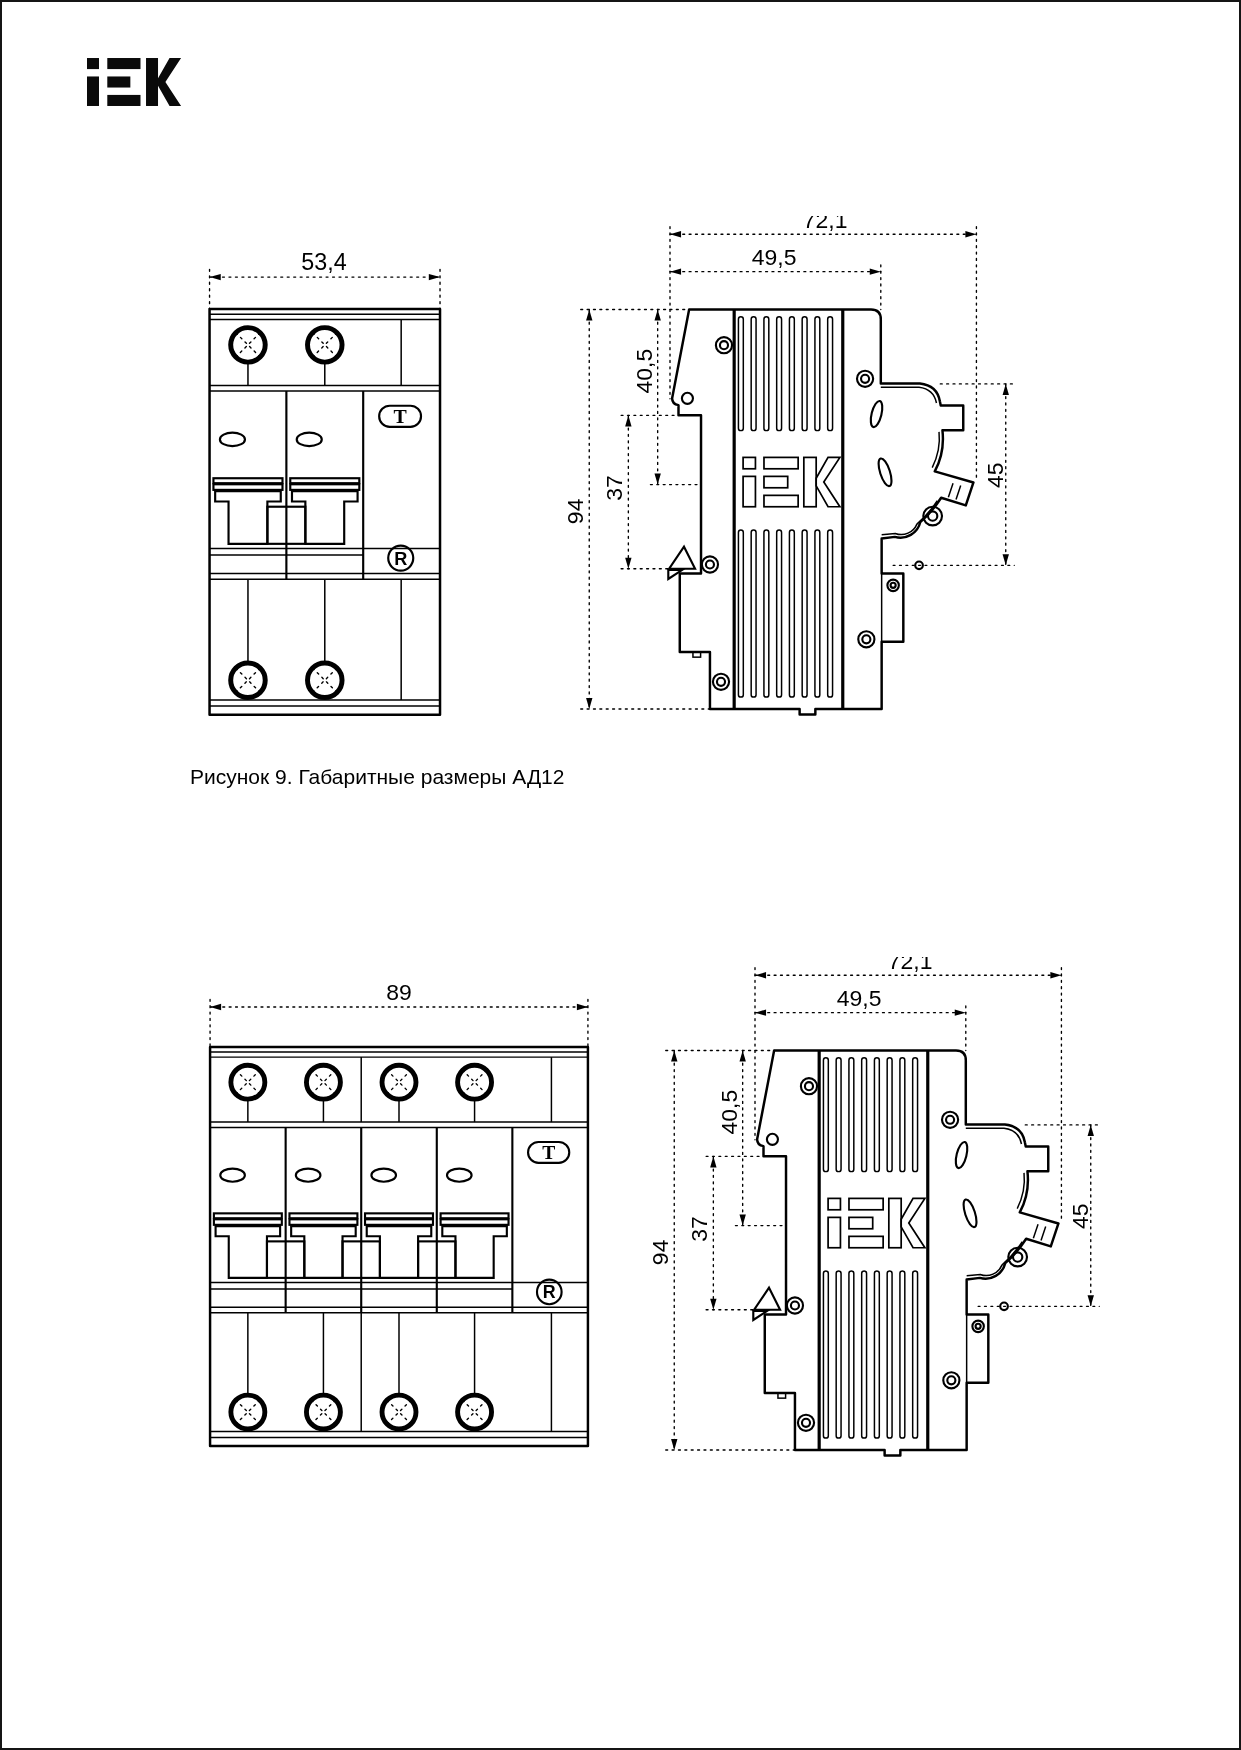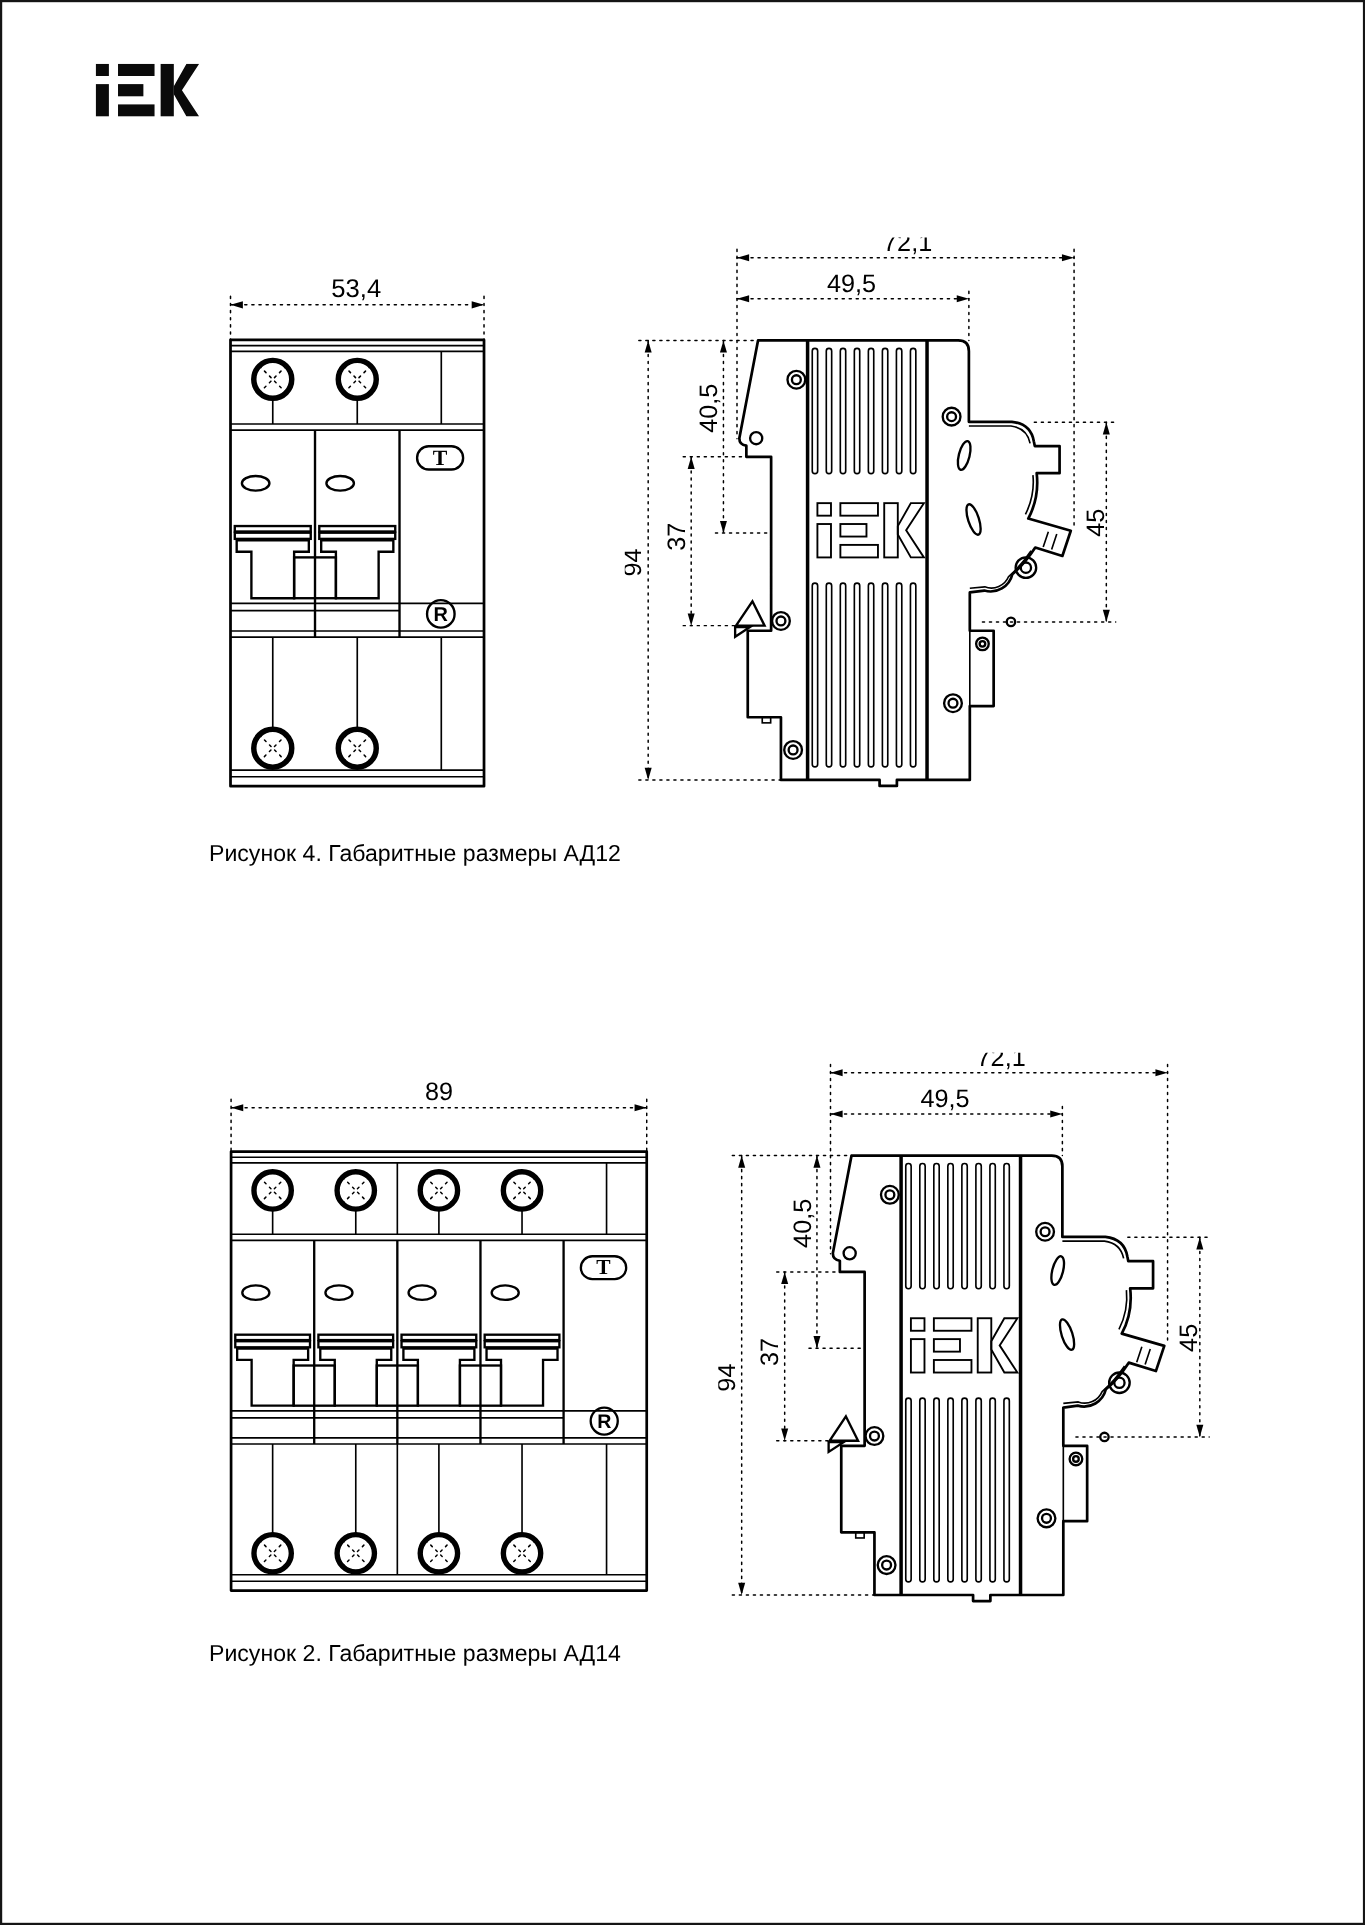--- a/index.html
+++ b/index.html
@@ -186,21 +186,21 @@
   <svg class="abs" style="left:566px;top:214px" width="459" height="510" viewBox="-24 -22 108 120">
     <use href="#sideview"></use>
     <text class="dim" x="36.5" y="-19.2" text-anchor="middle">72,1</text>
     <text class="dim" x="24.5" y="-10.4" text-anchor="middle">49,5</text>
     <text class="dim" text-anchor="middle" transform="translate(-20.5 47.5) rotate(-90)">94</text>
     <text class="dim" text-anchor="middle" transform="translate(-4.2 14.5) rotate(-90)">40,5</text>
     <text class="dim" text-anchor="middle" transform="translate(-11.2 42) rotate(-90)">37</text>
     <text class="dim" text-anchor="middle" transform="translate(78.4 39) rotate(-90)">45</text>
   </svg>
 
-  <div class="caption" style="left:188px;top:763px">Рисунок 4. Габаритные размеры АД12</div>
+  <div class="caption" style="left:188px;top:763px">Рисунок 9. Габаритные размеры АД12</div>
 
   <svg class="abs" style="left:191px;top:977px" width="412" height="484" viewBox="-4 -16 97 114">
     <rect class="ol" x="0" y="0" width="89" height="94"></rect>
     <line class="thin" x1="0" y1="1.2" x2="89" y2="1.2"></line>
     <line class="thin" x1="0" y1="2.4" x2="89" y2="2.4"></line>
     <line class="thin" x1="0" y1="17.7" x2="89" y2="17.7"></line>
     <line class="thin" x1="0" y1="19" x2="89" y2="19"></line>
     <line class="thin" x1="0" y1="55.5" x2="89" y2="55.5"></line>
     <line class="thin" x1="0" y1="57" x2="71.2" y2="57"></line>
     <line class="thin" x1="0" y1="61.3" x2="89" y2="61.3"></line>
@@ -235,15 +235,14 @@
   <svg class="abs" style="left:651px;top:955px" width="459" height="510" viewBox="-24 -22 108 120">
     <use href="#sideview"></use>
     <text class="dim" x="36.5" y="-19.2" text-anchor="middle">72,1</text>
     <text class="dim" x="24.5" y="-10.4" text-anchor="middle">49,5</text>
     <text class="dim" text-anchor="middle" transform="translate(-20.5 47.5) rotate(-90)">94</text>
     <text class="dim" text-anchor="middle" transform="translate(-4.2 14.5) rotate(-90)">40,5</text>
     <text class="dim" text-anchor="middle" transform="translate(-11.2 42) rotate(-90)">37</text>
     <text class="dim" text-anchor="middle" transform="translate(78.4 39) rotate(-90)">45</text>
   </svg>
 
-  <div class="caption" style="left:188px;top:1490px">Рисунок 2. Габаритные размеры АД14</div>
 
 </div>
 
 </body></html>

